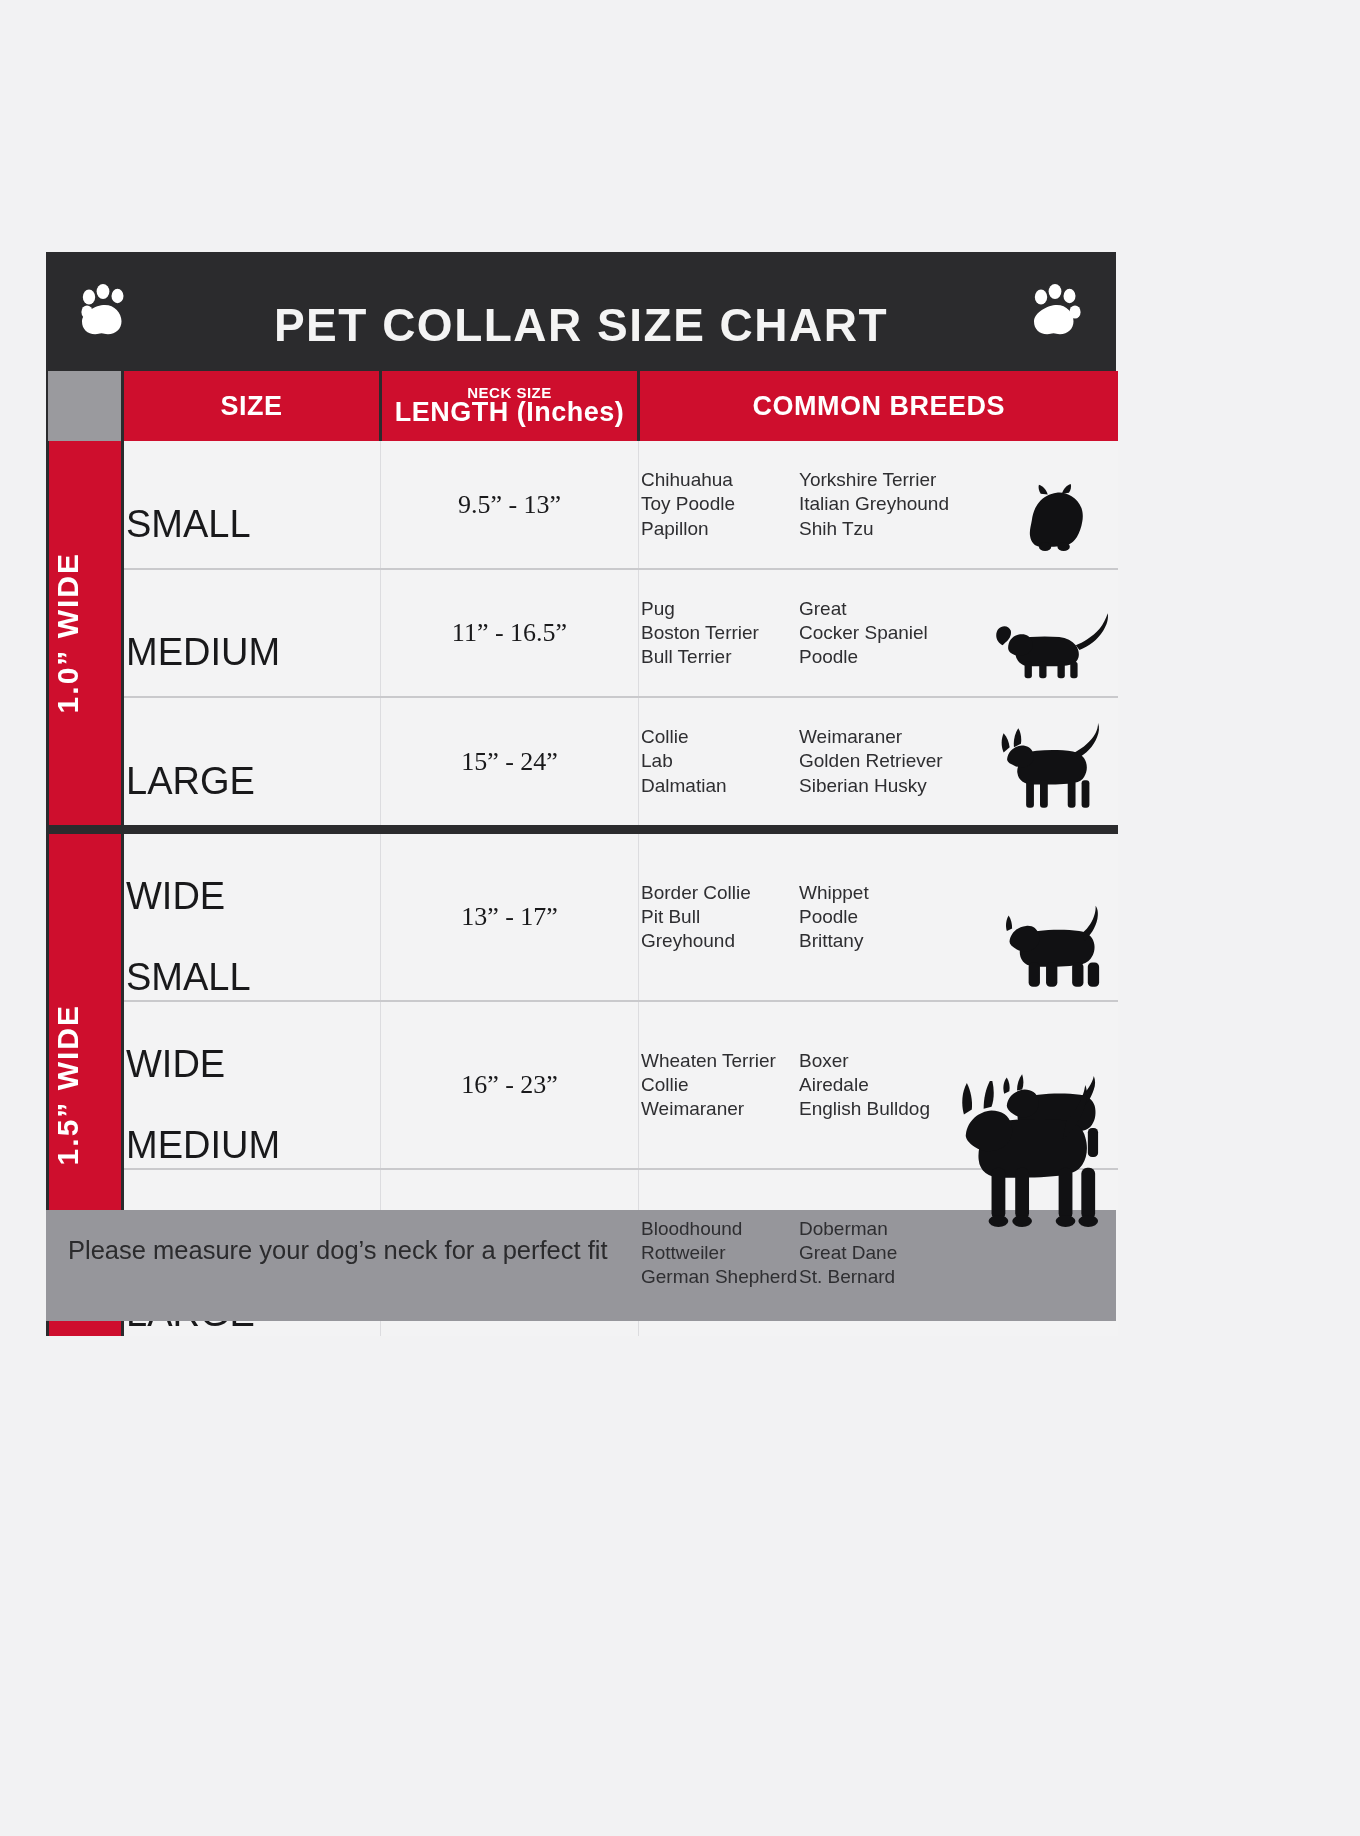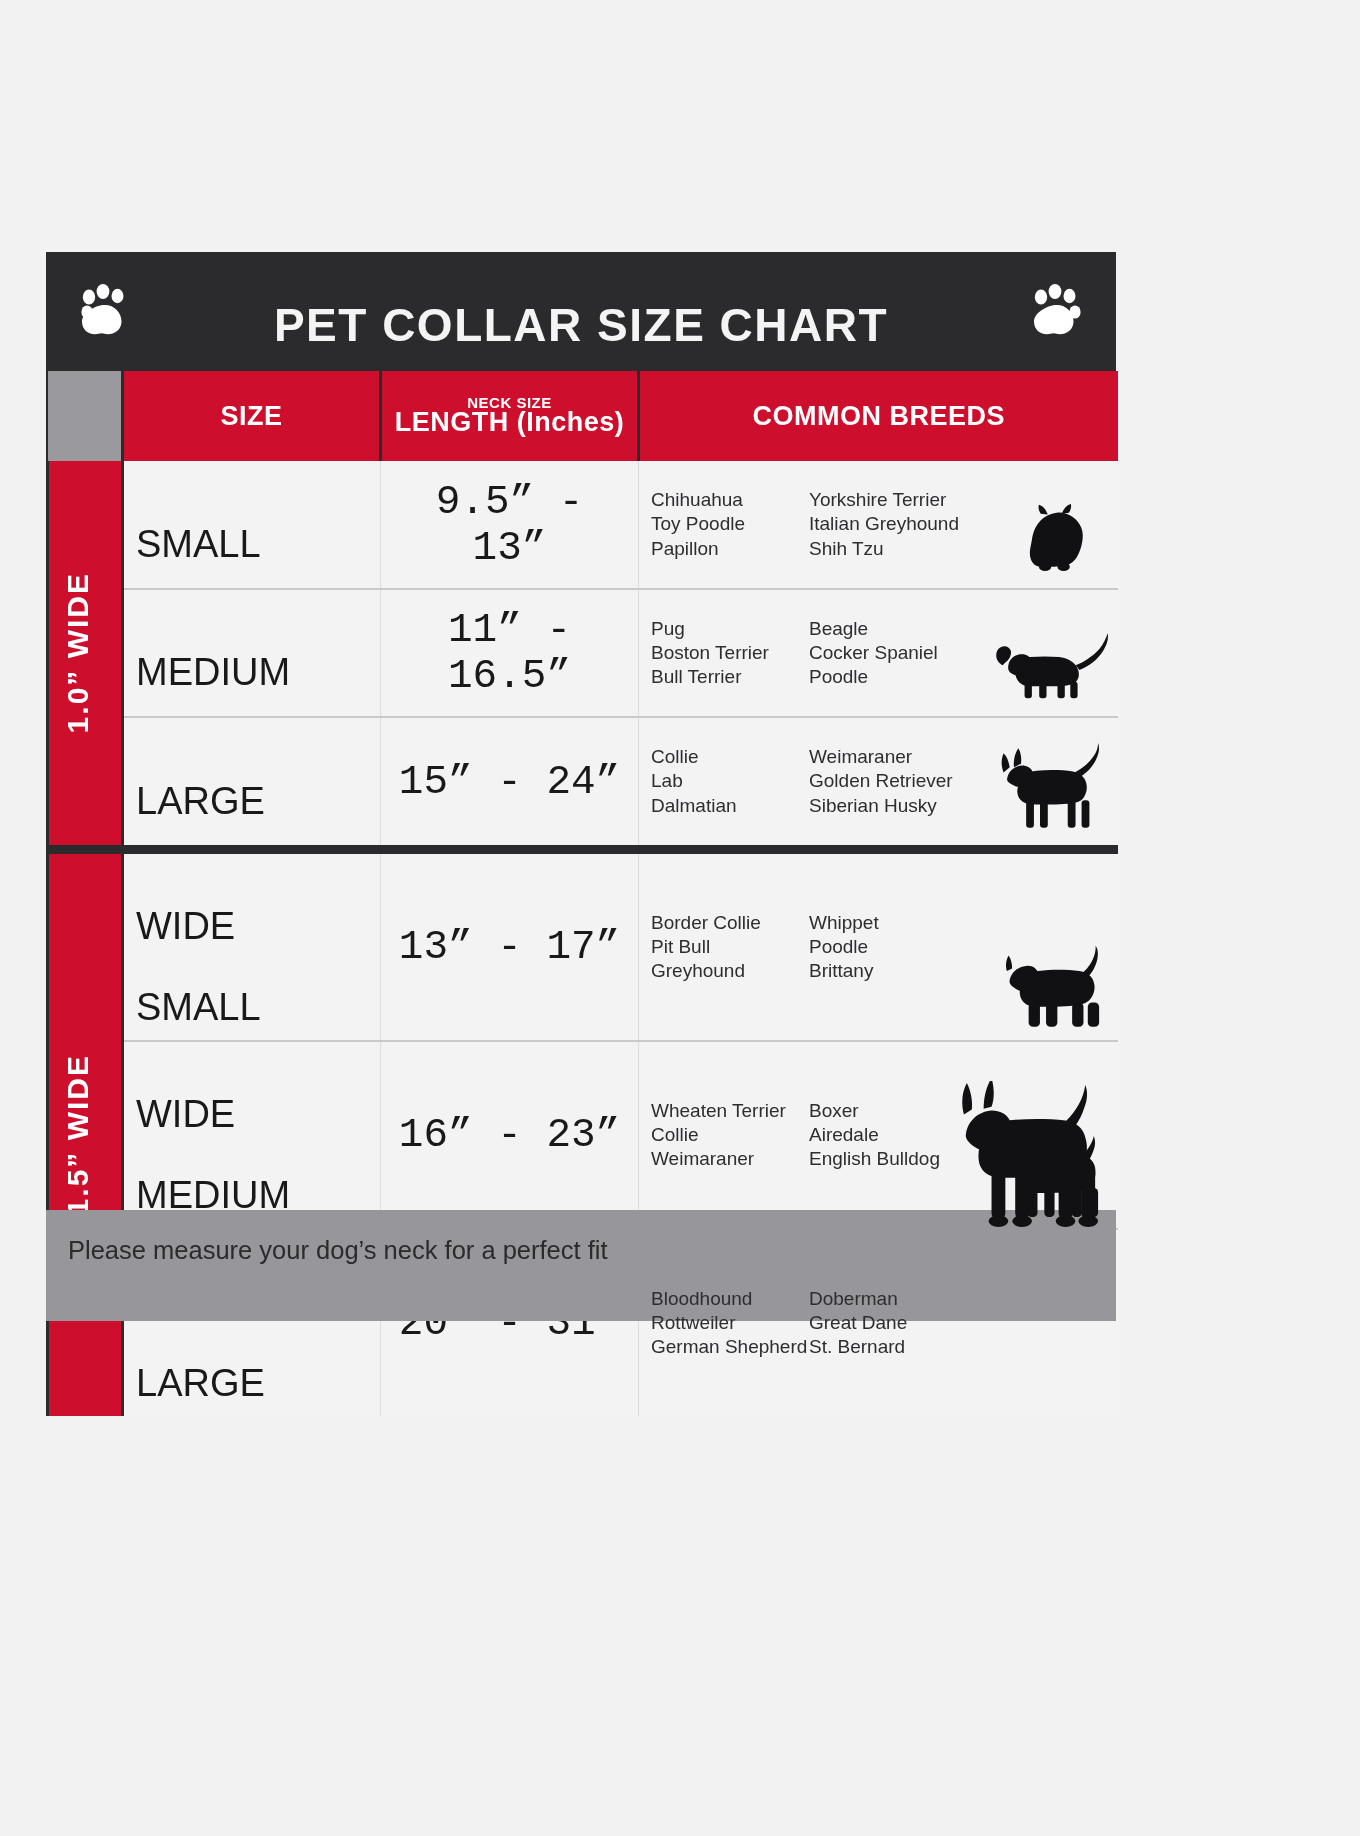--- a/index.html
+++ b/index.html
@@ -48,21 +48,21 @@
   .paw.right { right: 32px; top: 32px; }
 
   
   .tbl {
     position: absolute;
     left: 0; top: 119px;
     width: 1070px;
     border-collapse: collapse;
     table-layout: fixed;
   }
-  .tbl td, .tbl th { padding: 12px; margin: 0; vertical-align: middle; }
+  .tbl td, .tbl th { padding: 2px; margin: 0; vertical-align: middle; }
 
   col.c-side   { width: 75px; }
   col.c-size   { width: 258px; }
   col.c-length { width: 258px; }
   col.c-breeds { width: 479px; }
 
   
   .hdr-cell {
     background: #ce0e2d;
     color: #ffffff;
@@ -123,25 +123,25 @@
   .cell-size {
     font-size: 38px;
     color: #19191b;
     padding-left: 32px;
     line-height: 1.08;
     font-family: "Liberation Sans", sans-serif;
   }
   .cell-size .two-line { display: block; margin-top: 40px; }
 
   .cell-length {
-    font-size: 41px;
+    font-size: 26px;
     color: #19191b;
     text-align: center;
     border-left: 1px solid #dcdcdf;
-    font-family: Liberation Mono, monospace;
+    font-family: Liberation Serif, serif;
   }
 
   .cell-breeds {
     border-left: 1px solid #dcdcdf;
     position: relative;
     padding-left: 28px;
     overflow: hidden;
   }
   .breed-cols {
     display: flex;
@@ -287,21 +287,21 @@
         </td>
         <td class="cell cell-length">11” - 16.5”</td>
         <td class="cell cell-breeds">
           <div class="breed-cols">
             <div class="breed-col col-a">
               <span class="breed-line">Pug</span>
               <span class="breed-line">Boston Terrier</span>
               <span class="breed-line">Bull Terrier</span>
             </div>
             <div class="breed-col col-b">
-              <span class="breed-line">Beagle</span>
+              <span class="breed-line">Great</span>
               <span class="breed-line">Cocker Spaniel</span>
               <span class="breed-line">Poodle</span>
             </div>
           </div>
           <span class="dog-wrap" style="bottom:14px; right:2px;">
             <svg viewBox="0 0 140 84" width="128" height="77">
               <path d="M30 52c0-9 6-16 16-17 10-1 22-1 32 0 8 1 14 4 18 9 3 4 4 9 3 13-1 4-4 7-8 8-6 2-14 2-22 2H46c-9 0-16-6-16-15z" fill="#111113"></path>
               <path d="M96 44c8-3 18-9 26-18 4-5 7-11 9-17 1 6-1 13-5 19-6 10-16 17-26 21l-4-5z" fill="#111113"></path>
               <path d="M22 47c0-8 5-14 13-15 6-1 11 2 13 7 2 5 1 10-3 13-4 3-9 4-14 3-5-1-9-4-9-8z" fill="#111113"></path>
               <path d="M16 44c-4-2-7-6-7-11 0-6 4-10 9-10 3 0 6 2 7 5 1 5-2 10-6 13l-3 3z" fill="#111113"></path>

